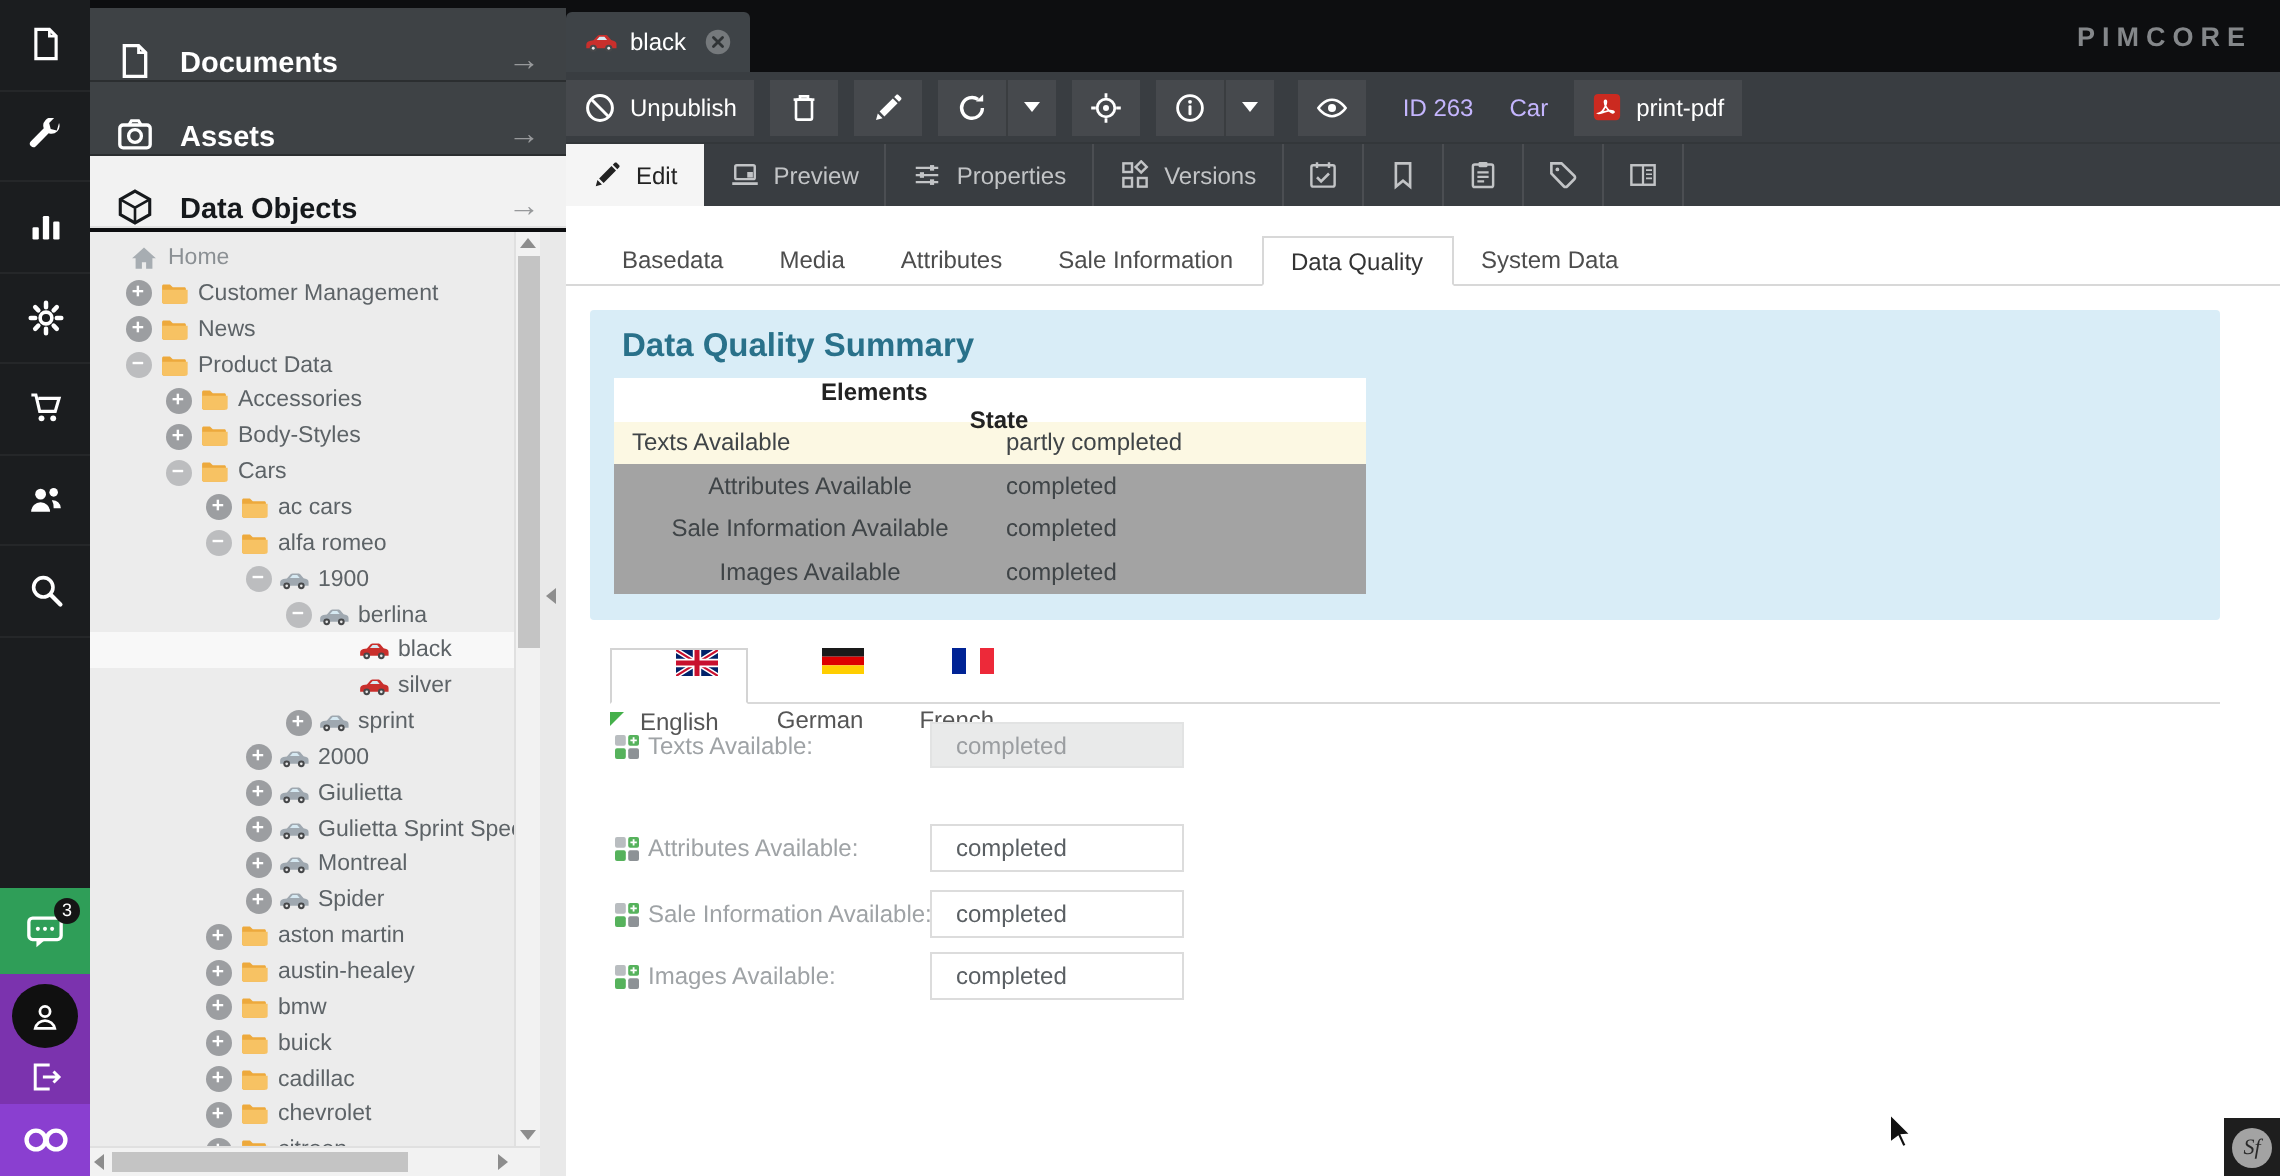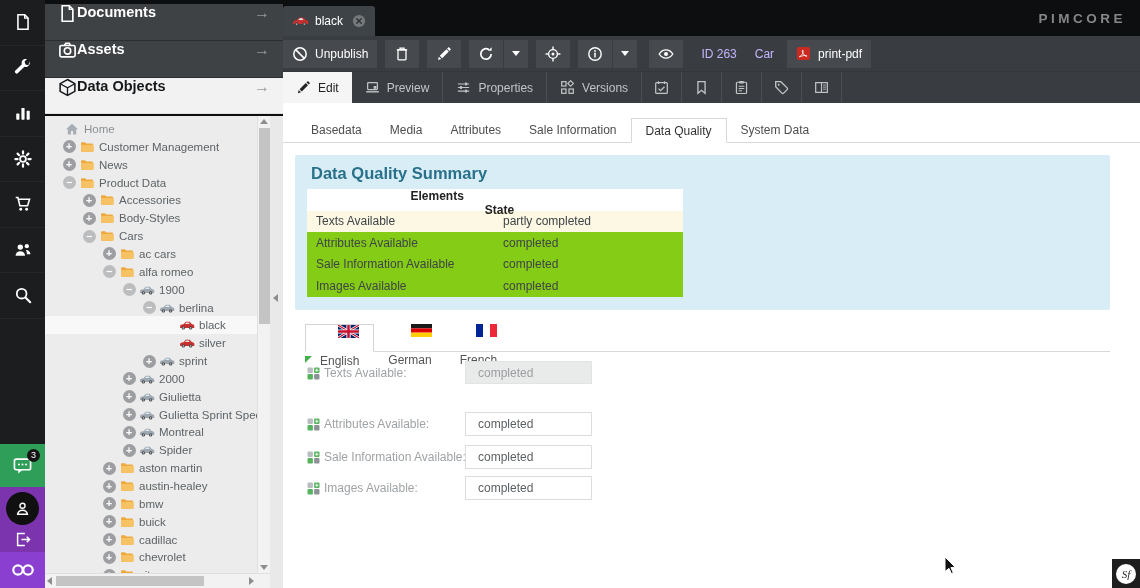--- a/index.html
+++ b/index.html
@@ -24,21 +24,21 @@
   .rail-purple { height:65px; background:#7b33ae; display:flex; flex-direction:column; align-items:center; }
   .avatar { width:33px; height:33px; border-radius:50%; background:#101010; color:#fff; display:flex; align-items:center; justify-content:center; margin-top:5px; }
   .avatar .ico { width:17px; height:17px; }
   .rail-logout { margin-top:6px; color:#fff; }
   .rail-logout .ico { width:17px; height:17px; }
   .rail-logo { height:36px; background:#8a3fd0; display:flex; align-items:center; justify-content:center; color:#fff; }
   .rail-logo .ico { width:24px; height:14px; }
 
   
   .acc { position:absolute; left:45px; top:4px; width:238px; z-index:4; }
-  .acc-h { height:37px; display:flex; align-items:flex-start; padding:0 13px; background:#3e4245; color:#fff; font-weight:bold; font-size:14.5px; border-bottom:1px solid #2b2e30; cursor:pointer; }
+  .acc-h { height:37px; display:flex; align-items:flex-end; gap:13px; padding:0 13px; background:#3e4245; color:#fff; font-weight:bold; font-size:14.5px; border-bottom:1px solid #2b2e30; cursor:pointer; }
   .acc-h .ico { width:19px; height:19px; }
   .acc-h .arr { margin-left:auto; color:#97999b; font-size:16px; font-weight:normal; }
   .acc-h.light { background:#f2f2f2; color:#16191c; height:36px; border-bottom:1px solid #e0e0e0; }
 
   
   .treewrap { position:absolute; left:45px; top:116px; width:238px; height:472px; background:#ececec; overflow:hidden; z-index:3; }
   .trow { position:absolute; left:0; width:212px; height:18px; display:flex; align-items:center; font-size:11.5px; color:#5d6367; white-space:nowrap; overflow:hidden; cursor:pointer; }
   .trow.sel { background:#f8f8f8; }
   .trow.dim .tlbl { color:#8b9094; }
   .exp { width:18px; flex:0 0 18px; display:flex; align-items:center; justify-content:center; }
@@ -89,37 +89,37 @@
   .ctabs { position:absolute; top:15px; left:0; width:100%; height:25px; border-bottom:1px solid #d8d8d8; display:flex; align-items:flex-end; padding-left:14px; font-size:12px; color:#4d4d4d; }
   .ctab { height:24px; line-height:24px; padding:0 14px; cursor:pointer; }
   .ctab.active { border:1px solid #d8d8d8; border-bottom:1px solid #fff; margin-bottom:-1px; height:25px; line-height:25px; background:#fff; color:#333; }
 
   .bluepanel { position:absolute; left:12px; top:52px; width:815px; height:155px; background:#d9edf7; border-radius:2px; }
   .bp-title { padding:9px 0 0 16px; color:#29718a; font-size:16.5px; font-weight:bold; }
   .bp-table { position:absolute; left:12px; top:34px; width:376px; font-size:12px; color:#3f4447; }
   .bp-row { display:flex; height:21.5px; align-items:center; background:#fff; }
   .bp-row.head { font-weight:bold; color:#222;flex-direction:column; }
   .bp-row.warning { background:#fcf8e3; }
-  .bp-row.success { background:#84cc16; }
+  .bp-row.success { background:#a3a3a3;text-align:center; }
   .bp-row .c1 { width:187px; padding-left:9px; }
   .bp-row .c2 { padding-left:9px; }
 
   .langtabs { position:absolute; left:22px; top:221px; right:30px; height:28px; border-bottom:1px solid #d9d9d9; display:flex; align-items:flex-end; }
   .ltab { height:27px; display:flex; align-items:flex-end; gap:16px; padding:0 14px; font-size:12px; color:#555; cursor:pointer;flex-direction:column; }
   .ltab.active { background:#fff; border:1px solid #d4d4d4; border-bottom:1px solid #fff; margin-bottom:-1px; height:28px; }
   .ltab .flag { width:21px; height:13px; }
 
   .dirty { position:absolute; left:22px; top:253px; width:0; height:0; border-top:7px solid #44b04a; border-right:7px solid transparent; }
   .frow { position:absolute; left:24px; display:flex; align-items:center; height:24px; gap:4px; font-size:12px; color:#9fa3a6; }
   .frow .ico { width:13px; height:13px; }
   .fbox { position:absolute; left:182px; width:127px; height:24px; border:1px solid #dcdcdc; background:#fff; display:flex; align-items:center; padding-left:12px; font-size:12px; color:#5a5f63; }
   .fbox.ro { background:#e9eaea; border-color:#e2e3e3; color:#9b9ea1; height:23px; }
 
   .sfbadge { position:absolute; right:0; bottom:0; width:28px; height:29px; background:#1e1e1e; display:flex; align-items:center; justify-content:center; z-index:9; }
-  .sfcircle { width:20px; height:20px; border-radius:50%; background:#ffffff; color:#2a2a2a; font-family:"Liberation Serif","DejaVu Serif",serif; font-style:italic; font-size:11px; display:flex; align-items:center; justify-content:center; }
+  .sfcircle { width:20px; height:20px; border-radius:50%; background:#a3a3a3; color:#2a2a2a; font-family:"Liberation Serif","DejaVu Serif",serif; font-style:italic; font-size:11px; display:flex; align-items:center; justify-content:center; }
   .cursor { position:absolute; left:944px; top:556px; z-index:10; pointer-events:none; }
 </style>
 </head>
 <body>
 
 <div class="rail">
   <div id="rail-top">
       <div class="rail-btn">
         <span class="ico">
           <svg viewBox="0 0 16 16">

